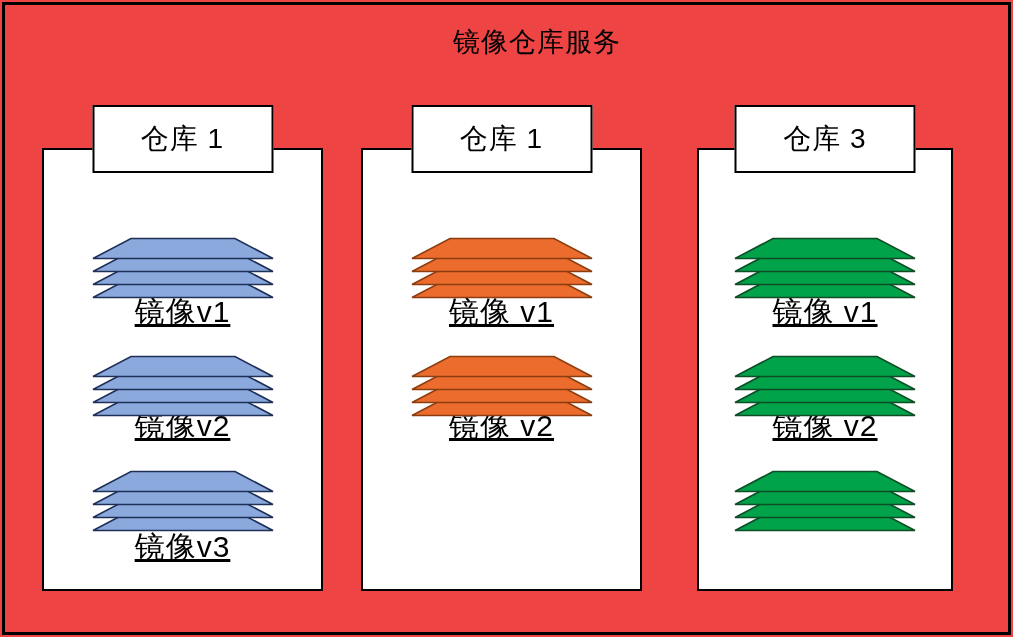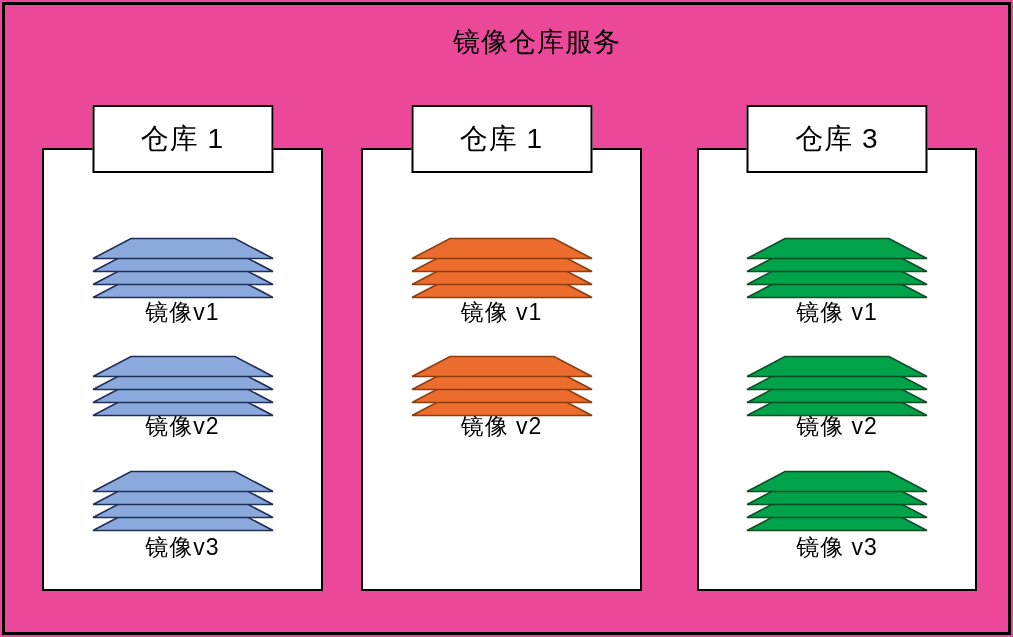--- a/index.html
+++ b/index.html
@@ -1,61 +1,62 @@
 <!DOCTYPE html>
 <html><head>
 <meta charset="utf-8">
 <style>
   html,body{margin:0;padding:0;background:#fff;}
   #canvas{
     position:relative;
     width:1013px;height:637px;
-    background:#ec4899;
+    background:#ef4444;
     font-family:"Liberation Sans","DejaVu Sans",sans-serif;
     color:#000;
     overflow:hidden;
   }
   #outer-frame{
     position:absolute; inset:2px;
     border:3px solid #000;
   }
   #diagram-title{
     position:absolute;
     top:24px; left:537px;
     transform:translateX(-50%);
     font-size:27px;
     letter-spacing:1px;
     white-space:nowrap;
   }
   .repo{position:absolute; top:0; height:637px;}
   .repo-0{left:42px;  width:281px;}
   .repo-1{left:361px; width:281px;}
-  .repo-2{left:697px; width:280px;}
+  .repo-2{left:697px; width:256px;}
   .container-box{
     position:absolute; top:148px; left:0; right:0; height:443px;
     border:2.5px solid #000; box-sizing:border-box; background:#fff;
   }
   .header-box{
     position:absolute; top:105px; left:50%; transform:translateX(-50%);
     width:181px; height:68px; box-sizing:border-box;
     border:2.5px solid #000; background:#fff;
     display:flex; align-items:center; justify-content:center;
     font-size:28px; letter-spacing:1px;
     z-index:2; white-space:nowrap;
   }
   .stack{
     position:absolute; left:50%; transform:translateX(-50%);
     width:182px; height:62px; z-index:1;
   }
   .stack-pos-0{top:237px;} .stack-pos-1{top:355px;} .stack-pos-2{top:470px;}
   .stack-label{
     position:absolute; left:50%; transform:translateX(-50%);
     width:220px; text-align:center;
-    font-size:23px; line-height:28px; letter-spacing:1px;
+    font-size:30px; line-height:28px; letter-spacing:1px;
     white-space:nowrap;
+    text-decoration:underline;
   }
   .label-pos-0{top:298px;} .label-pos-1{top:412px;} .label-pos-2{top:533px;}
 </style>
 </head>
 <body>
 
 <div id="canvas">
   <div id="outer-frame"></div>
   <div id="diagram-title">镜像仓库服务</div>
   <div id="repos">
@@ -118,16 +119,15 @@
             <polygon points="1,34.5 39,14.5 143,14.5 181,34.5" fill="#00A24A" stroke="#0E4D26" stroke-width="1.6"></polygon>
             <polygon points="1,21.5 39,1.5 143,1.5 181,21.5" fill="#00A24A" stroke="#0E4D26" stroke-width="1.6"></polygon>
           </svg></div>
         <div class="stack-label label-pos-1">镜像 v2</div>
         <div class="stack stack-pos-2"><svg viewBox="0 0 182 62" width="182" height="62">
             <polygon points="1,60.5 39,40.5 143,40.5 181,60.5" fill="#00A24A" stroke="#0E4D26" stroke-width="1.6"></polygon>
             <polygon points="1,47.5 39,27.5 143,27.5 181,47.5" fill="#00A24A" stroke="#0E4D26" stroke-width="1.6"></polygon>
             <polygon points="1,34.5 39,14.5 143,14.5 181,34.5" fill="#00A24A" stroke="#0E4D26" stroke-width="1.6"></polygon>
             <polygon points="1,21.5 39,1.5 143,1.5 181,21.5" fill="#00A24A" stroke="#0E4D26" stroke-width="1.6"></polygon>
           </svg></div>
-        <div class="stack-label label-pos-2">镜像 v3</div>
       </div>
     </div>
 </div>
 
 </body></html>

